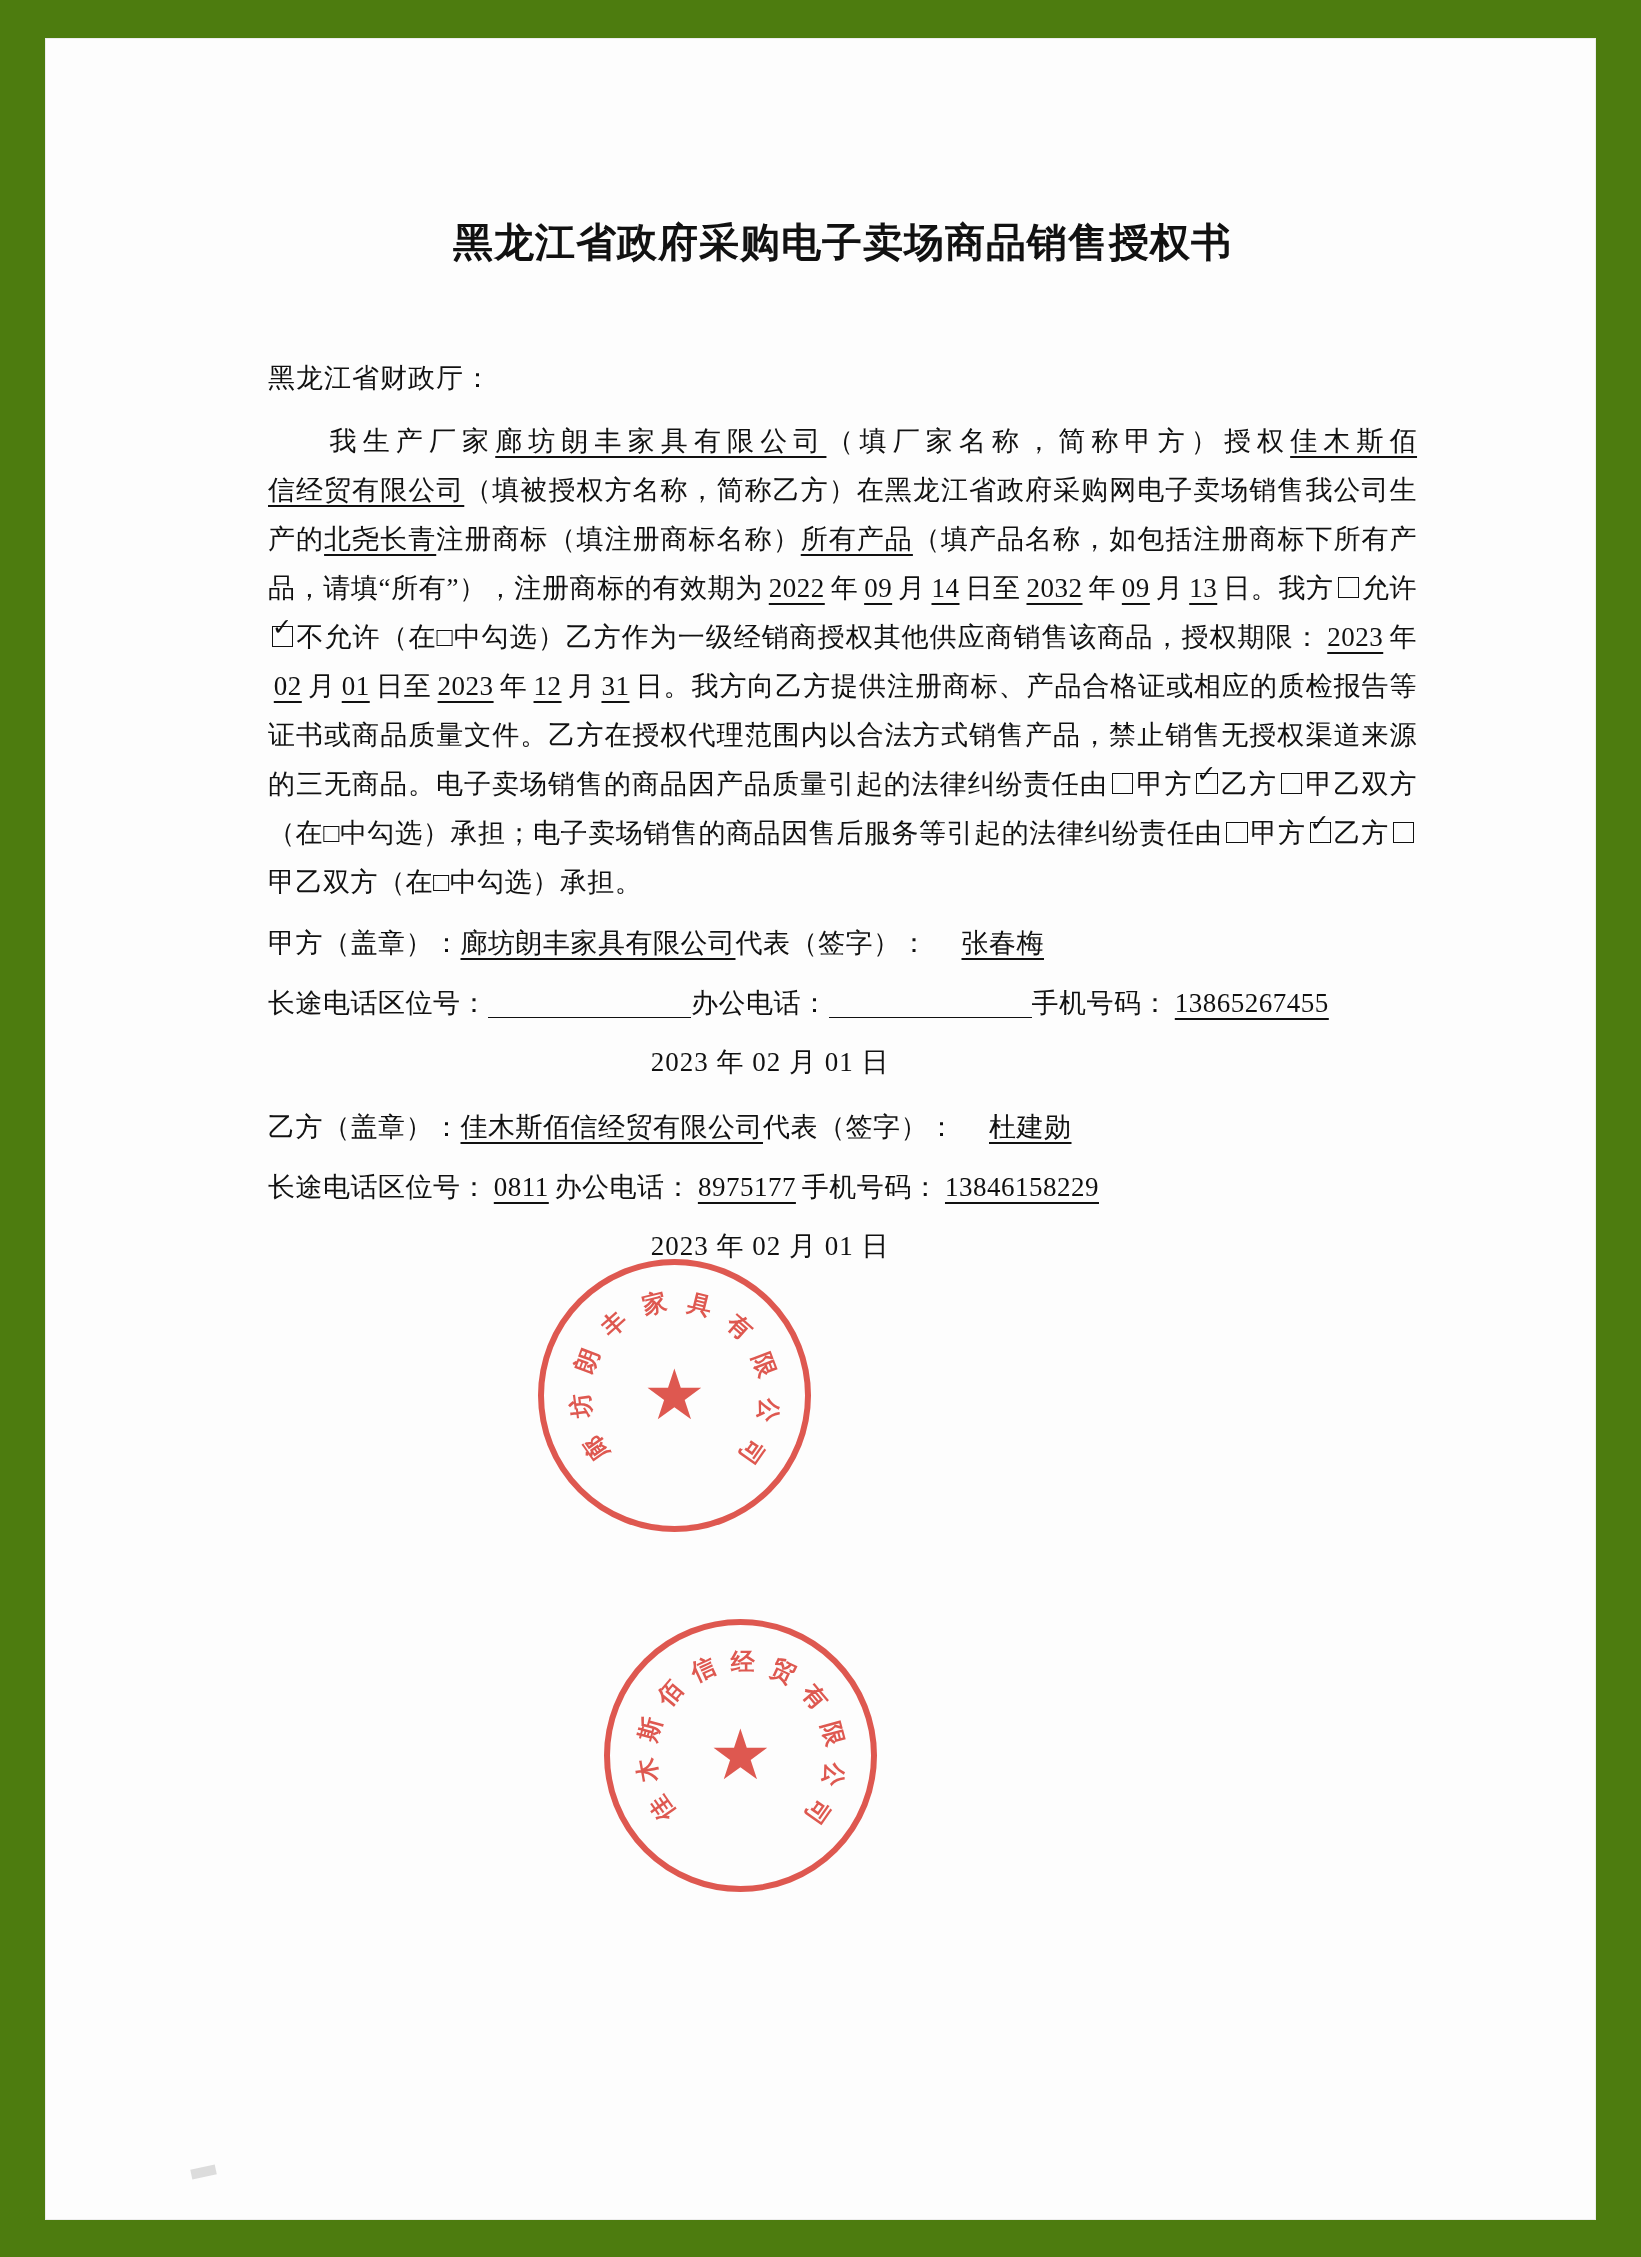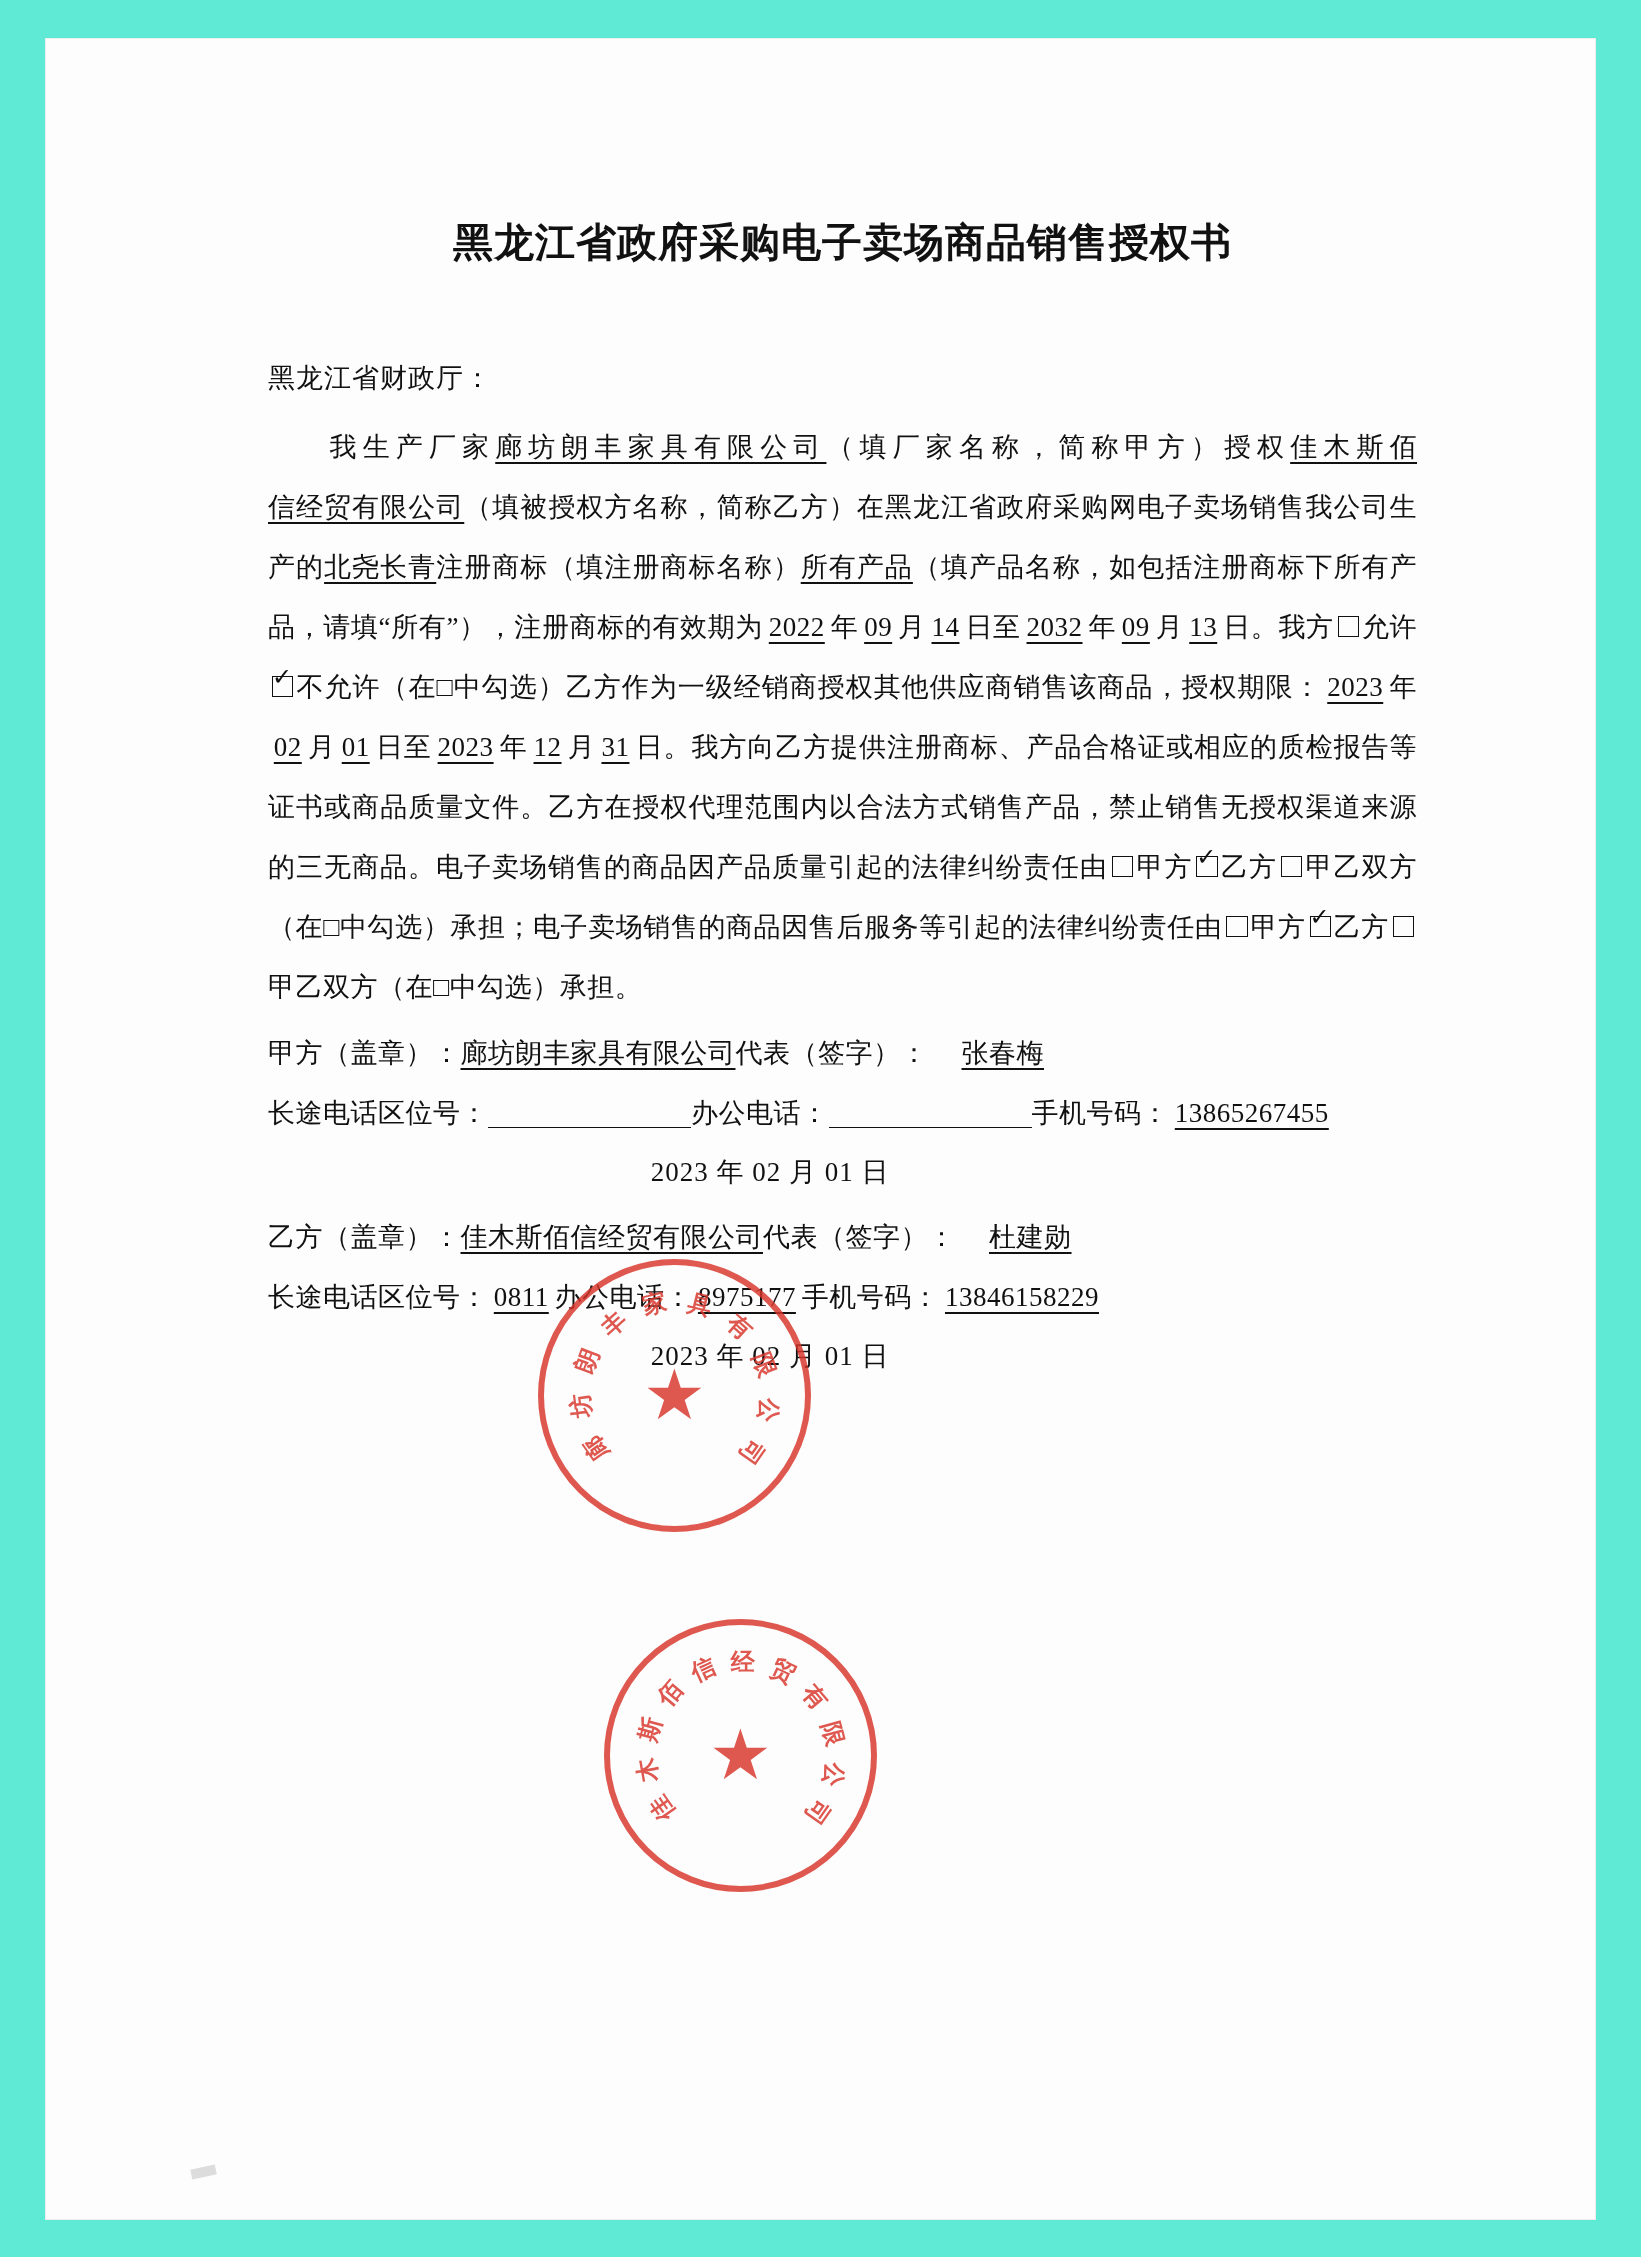--- a/index.html
+++ b/index.html
@@ -8,21 +8,21 @@
     background: #f2f2f2;
   }
   body {
     font-family: "Liberation Serif", "DejaVu Serif", serif;
   }
   .page {
     position: relative;
     width: 1641px;
     height: 2257px;
     margin: 0 auto;
-    background: #5eead4;
+    background: #4d7c0f;
     overflow: hidden;
     text-decoration: underline;
   }
   .scan {
     position: absolute;
     left: 46px;
     top: 39px;
     width: 1549px;
     height: 2180px;
     background: #fdfdfd;
@@ -49,21 +49,21 @@
   }
   .salutation {
     margin-top: 89px;
     font-size: 27px;
     color: #111;
     letter-spacing: 1px;
   }
   .body-text {
     margin-top: 21px;
     font-size: 27px;
-    line-height: 60px;
+    line-height: 49px;
     color: #111;
     text-align: justify;
     letter-spacing: 0.5px;
   }
   .indent {
     display: inline-block;
     width: 56px;
   }
   .fill {
     text-decoration: underline;

